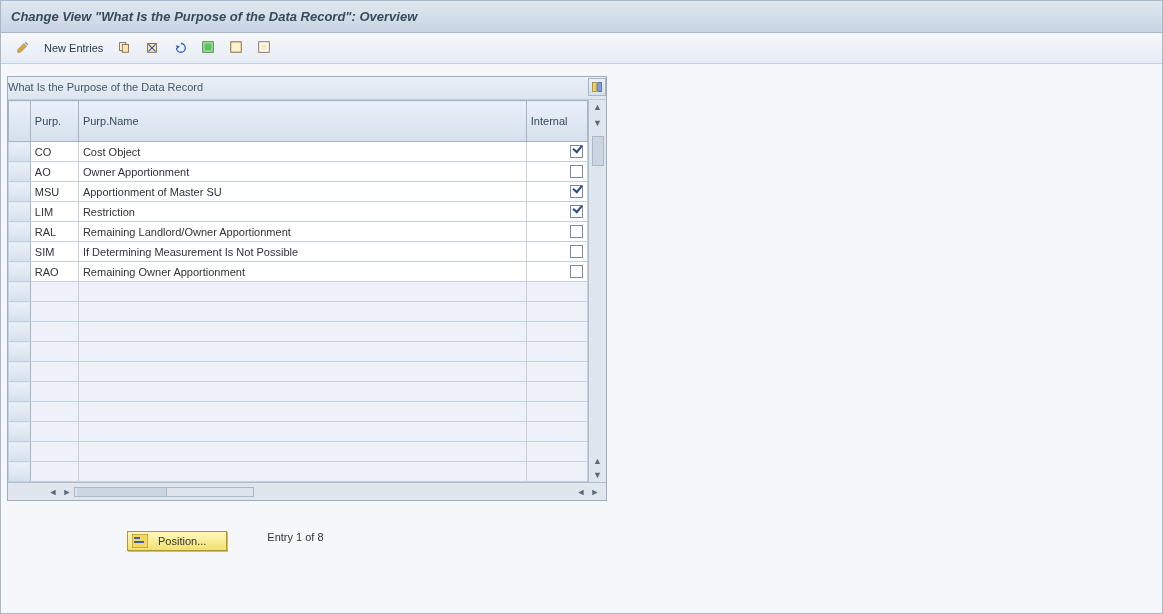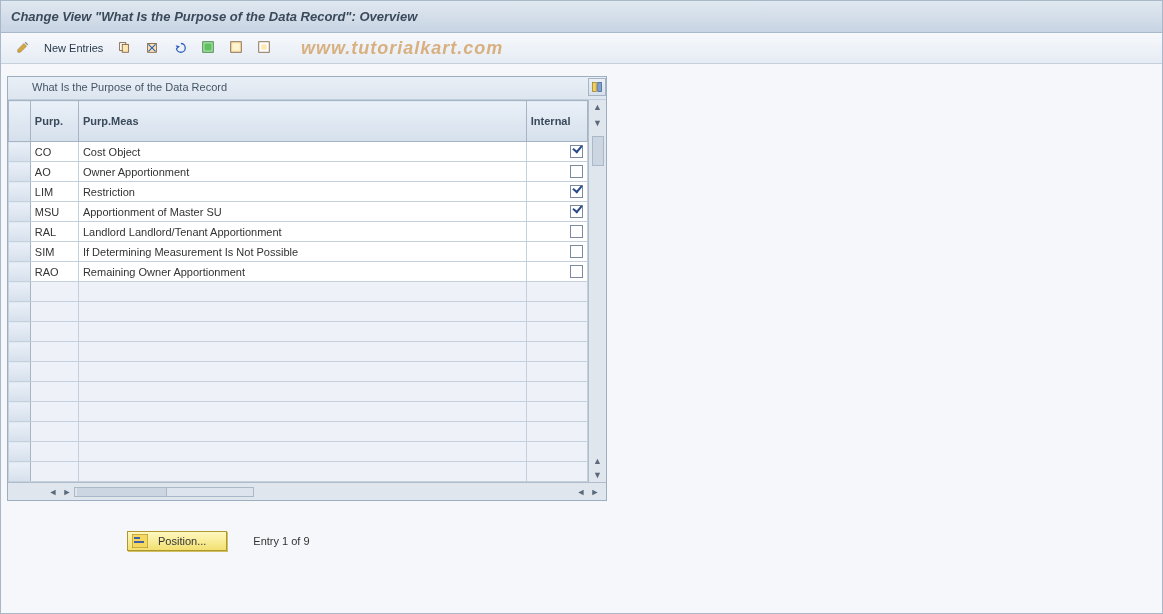--- a/index.html
+++ b/index.html
@@ -57,21 +57,21 @@
     .content {
       padding: 6px;
     }
     .panel {
       border: 1px solid #9caec0;
       background: #f0f3f8;
       width: 600px;
       margin-top: 6px;
     }
     .panel-title {
-      padding: 4px 24px 6px;
+      padding: 4px 0 6px;
       color: #445566;
       font-size: 11px;
       border-bottom: 1px solid #c0cddc;
       background: linear-gradient(#e9eff6, #dde5ef);
     }
     .grid-wrapper {
       display: flex;
     }
     .grid-body {
       flex: 1 1 auto;
@@ -81,21 +81,21 @@
       width: 100%;
       border-collapse: collapse;
       font-size: 11px;
       background: #ffffff;
     }
     table.grid th {
       background: linear-gradient(#eaf0f8, #d6e0ec);
       border: 1px solid #a6b4c4;
       padding: 14px 4px;
       text-align: left;
-      font-weight: bold;
+      font-weight: normal;
       color: #3a4a5a;
       height: 27px;
     }
     table.grid td {
       border: 1px solid #c4d0dc;
       padding: 2px 4px;
       height: 20px;
       background: #fff;
       color: #333;
     }
@@ -195,22 +195,22 @@
       left: 2px; top: 0;
       height: 8px;
       width: 90px;
       background: #ccd6e2;
       border-right: 1px solid #aab8c8;
     }
     .hspacer { flex: 1 1 auto; background: #e8edf4; }
     .footer-area {
       margin-top: 30px;
       display: flex;
-      align-items: center;
-      gap: 26px;
+      align-items: flex-start;
+      gap: 40px;
       padding-left: 120px;
     }
     .position-btn {
       display: inline-flex;
       align-items: center;
       background: linear-gradient(#fff8c0, #f2e070);
       border: 1px solid #b09830;
       padding: 2px 20px 2px 4px;
       cursor: pointer;
       font-size: 11px;
@@ -283,66 +283,65 @@
     </span>
   </span>
   <span class="btn">
     <span class="icon-bcset">
       <svg viewBox="0 0 16 16">
           <rect x="2" y="2" width="12" height="12" fill="#fff" stroke="#806040"></rect>
           <rect x="5" y="5" width="6" height="6" fill="#ffe8b0"></rect>
         </svg>
     </span>
   </span>
-  <span class="watermark">www.tutorialkart.com</span>
 </div>
 
 <div class="content">
   <div class="panel">
     <div class="panel-title">What Is the Purpose of the Data Record</div>
     <div class="grid-wrapper">
       <div class="grid-body">
         <table class="grid">
           <thead>
             <tr>
               <th class="row-selector"></th>
               <th class="col-purp">Purp.</th>
-              <th class="col-name">Purp.Meas</th>
+              <th class="col-name">Purp.Name</th>
               <th class="col-internal">Internal</th>
             </tr>
           </thead>
           <tbody id="grid-rows">
               <tr>
                 <td class="row-selector"></td>
                 <td class="col-purp">CO</td>
                 <td class="col-name">Cost Object</td>
                 <td class="col-internal"><span class="chk checked"></span></td>
               </tr>
               <tr>
                 <td class="row-selector"></td>
                 <td class="col-purp">AO</td>
                 <td class="col-name">Owner Apportionment</td>
                 <td class="col-internal"><span class="chk"></span></td>
               </tr>
               <tr>
                 <td class="row-selector"></td>
+                <td class="col-purp">MSU</td>
+                <td class="col-name">Apportionment of Master SU</td>
+                <td class="col-internal"><span class="chk checked"></span></td>
+              </tr>
+              <tr>
+                <td class="row-selector"></td>
                 <td class="col-purp">LIM</td>
                 <td class="col-name">Restriction</td>
                 <td class="col-internal"><span class="chk checked"></span></td>
               </tr>
               <tr>
                 <td class="row-selector"></td>
-                <td class="col-purp">MSU</td>
-                <td class="col-name">Apportionment of Master SU</td>
-                <td class="col-internal"><span class="chk checked"></span></td>
-              </tr>
-              <tr>
-                <td class="row-selector"></td>
                 <td class="col-purp">RAL</td>
-                <td class="col-name">Landlord Landlord/Tenant Apportionment</td>
+                <td class="col-name">Remaining Landlord/Owner Apportionment</td>
                 <td class="col-internal"><span class="chk"></span></td>
               </tr>
               <tr>
                 <td class="row-selector"></td>
                 <td class="col-purp">SIM</td>
                 <td class="col-name">If Determining Measurement Is Not Possible</td>
                 <td class="col-internal"><span class="chk"></span></td>
               </tr>
               <tr>
                 <td class="row-selector"></td>
@@ -447,15 +446,15 @@
     <span class="position-btn">
       <span class="picon">
         <svg width="16" height="14" viewBox="0 0 16 14">
             <rect x="0" y="0" width="16" height="14" fill="#f4d860" stroke="#a08020"></rect>
             <rect x="2" y="3" width="6" height="2" fill="#4060a0"></rect>
             <rect x="2" y="7" width="10" height="2" fill="#4060a0"></rect>
           </svg>
       </span>
       <span>Position...</span>
     </span>
-    <span class="entry-text">Entry 1 of 9</span>
+    <span class="entry-text">Entry 1 of 8</span>
   </div>
 </div>
 
 </body></html>

